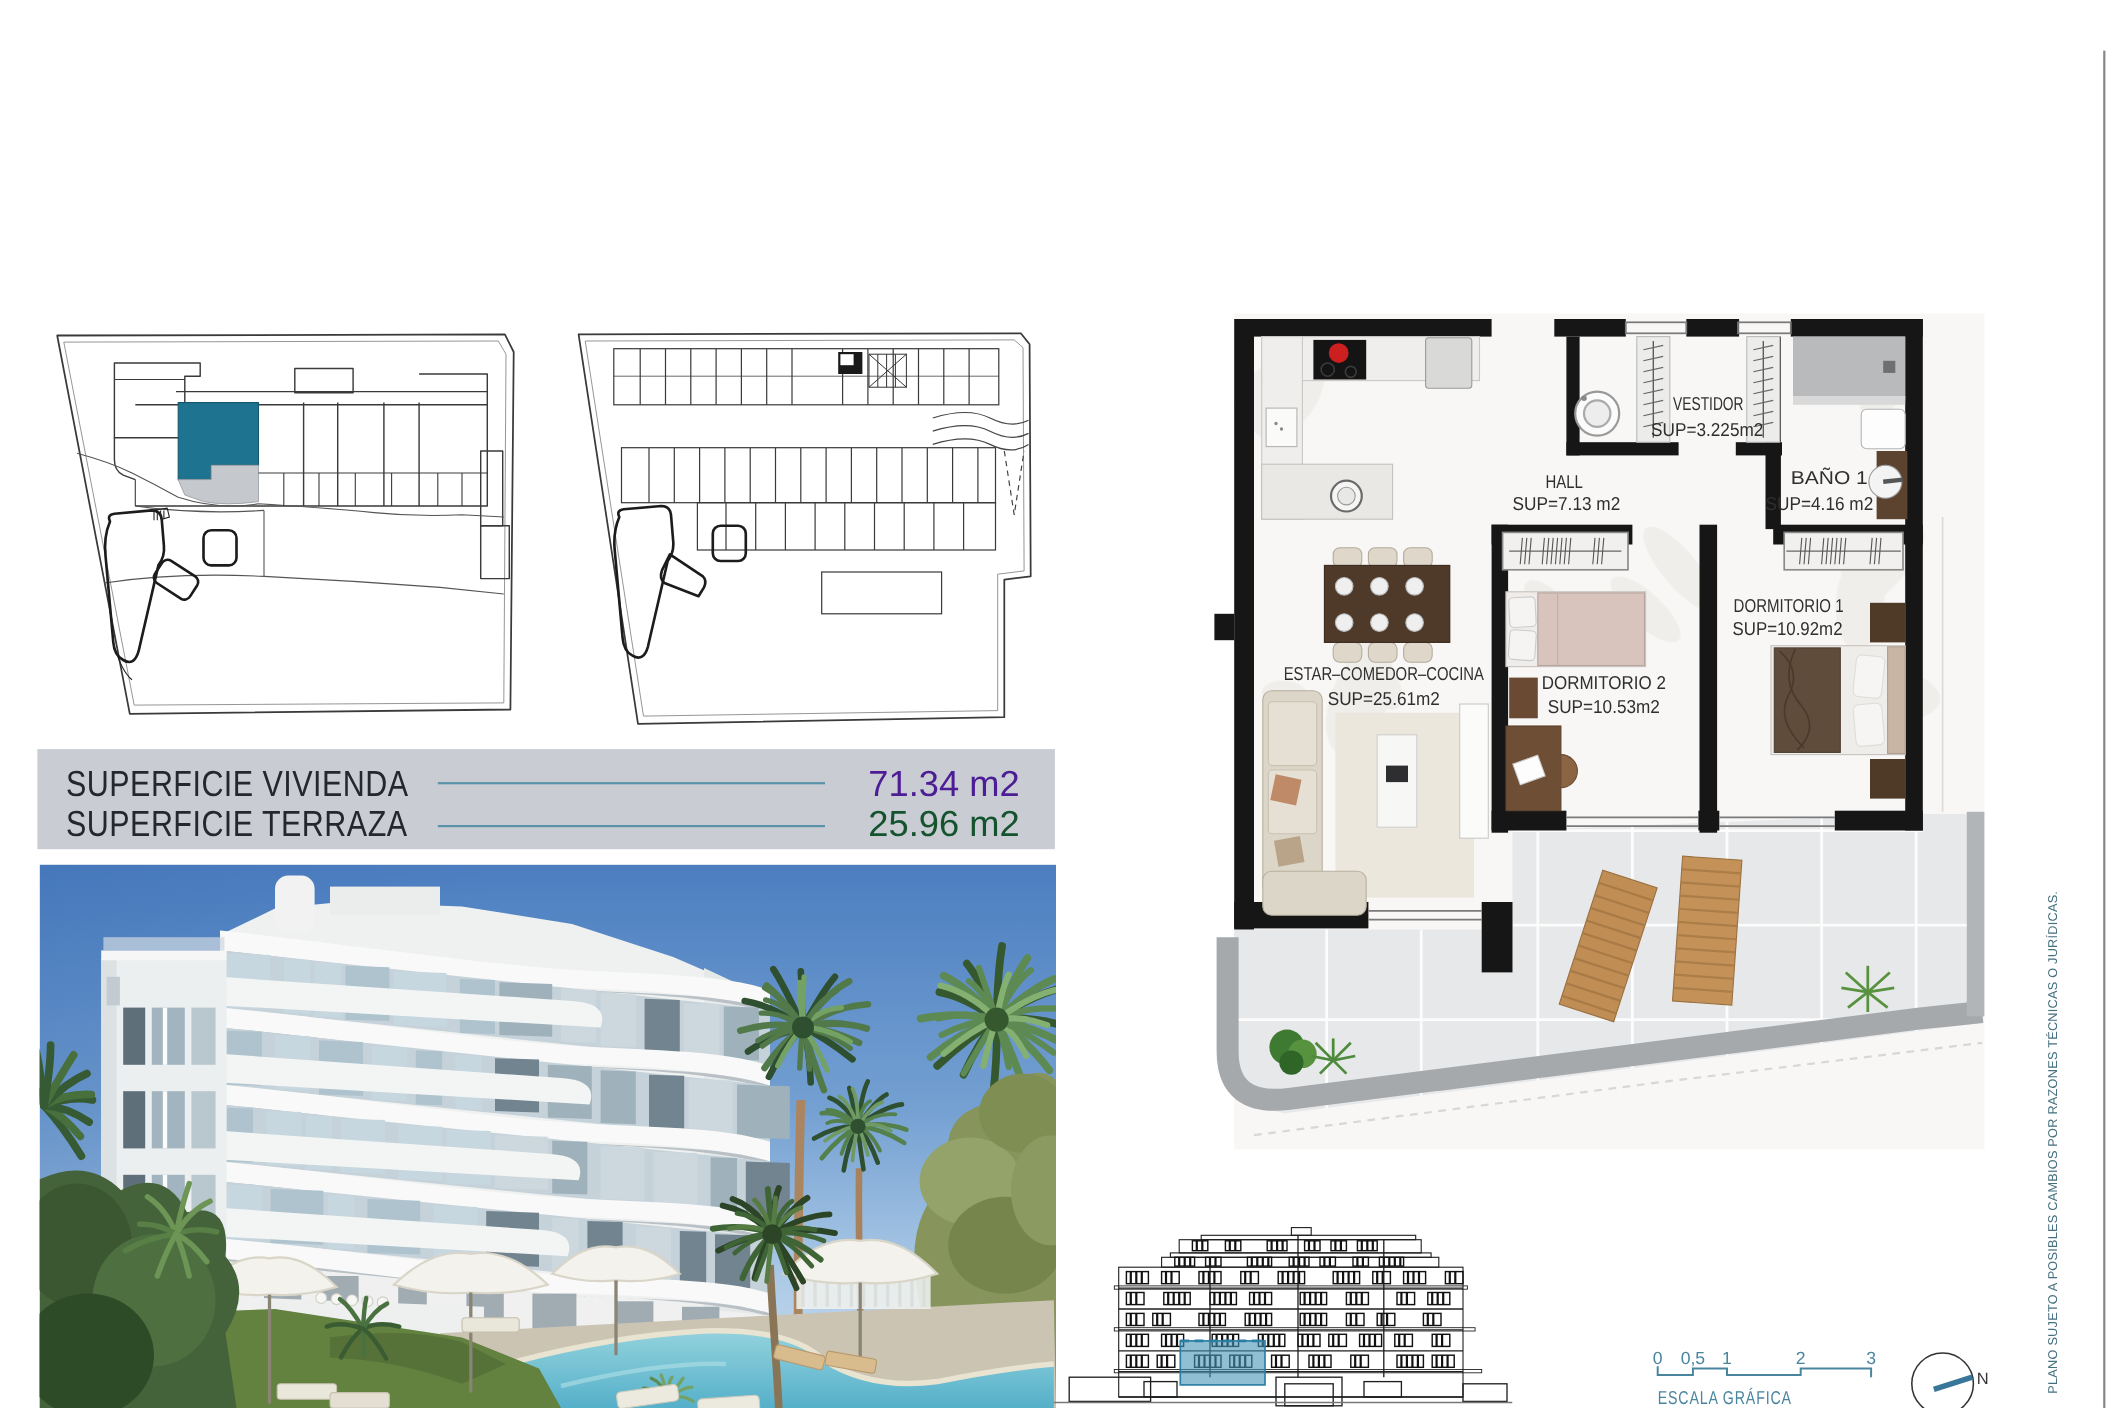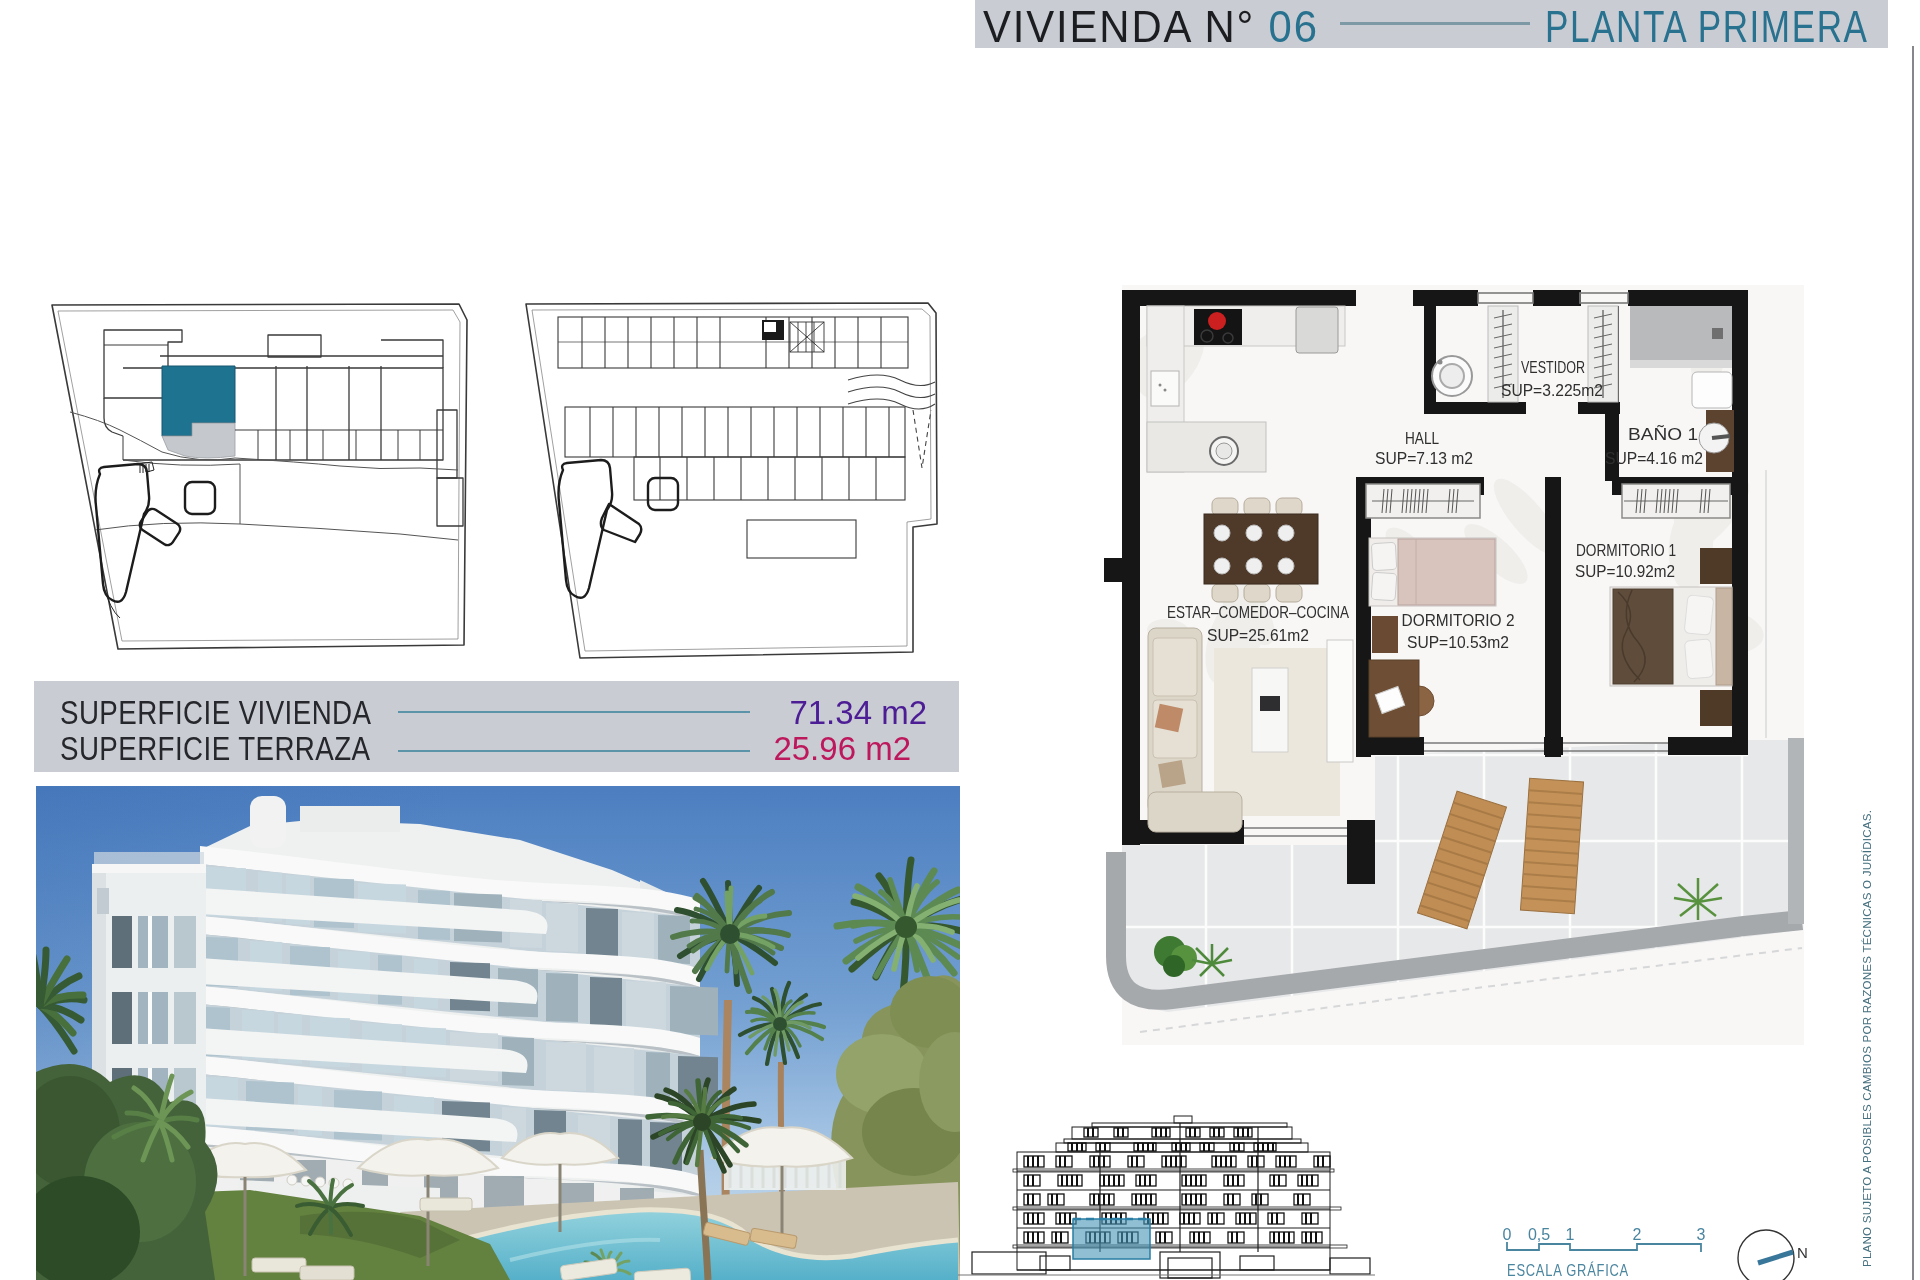--- a/index.html
+++ b/index.html
@@ -8,35 +8,30 @@
 .hdr .t1{position:absolute;left:8px;top:1px;font-size:45px;letter-spacing:2px;color:#1c1d21;white-space:nowrap;transform:scaleX(.93);transform-origin:0 0;}
 .hdr .t1 b{font-weight:normal;color:#28728f;}
 .hdr .line{position:absolute;left:365px;top:22px;width:190px;height:3px;background:#7d99a6;}
 .hdr .t2{position:absolute;left:570px;top:1px;font-size:45px;letter-spacing:2px;color:#28728f;white-space:nowrap;transform:scaleX(.78);transform-origin:0 0;}
 .sup{position:absolute;left:34px;top:681px;width:925px;height:91px;background:#c9ccd3;}
 .sup .r1{position:absolute;left:26px;top:13px;font-size:33px;letter-spacing:0.5px;color:#26272c;transform:scaleX(.84);transform-origin:0 0;white-space:nowrap;}
 .sup .r2{position:absolute;left:26px;top:49px;font-size:33px;letter-spacing:0.5px;color:#26272c;transform:scaleX(.84);transform-origin:0 0;white-space:nowrap;}
 .sup .l1{position:absolute;left:364px;top:30px;width:352px;height:2px;background:#5b93a8;}
 .sup .l2{position:absolute;left:364px;top:69px;width:352px;height:2px;background:#5b93a8;}
 .sup .n1{position:absolute;right:32px;top:13px;font-size:33px;color:#4c1d95;}
-.sup .n2{position:absolute;right:48px;top:49px;font-size:33px;color:#be185d;}
+.sup .n2{position:absolute;right:32px;top:49px;font-size:33px;color:#14532d;}
 .vtext{position:absolute;left:1860px;top:815px;width:34px;height:452px;
   font-size:11.6px;color:#45707f;letter-spacing:0.2px;white-space:nowrap;
   writing-mode:vertical-rl;transform:rotate(180deg);text-align:left;}
 .rline{position:absolute;left:1912px;top:46px;width:2px;height:1234px;background:#85878a;}
 svg{position:absolute;}
 </style></head>
 <body>
 <div id="page">
 
-<div class="hdr">
-  <div class="t1">VIVIENDA N° <b>06</b></div>
-  <div class="line"></div>
-  <div class="t2">PLANTA PRIMERA</div>
-</div>
 
 <div class="sup">
   <div class="r1">SUPERFICIE VIVIENDA</div>
   <div class="r2">SUPERFICIE TERRAZA</div>
   <div class="l1"></div>
       <div class="l2"></div>
   <div class="n1">71.34 m2</div>
   <div class="n2">25.96 m2</div>
 </div>
 

